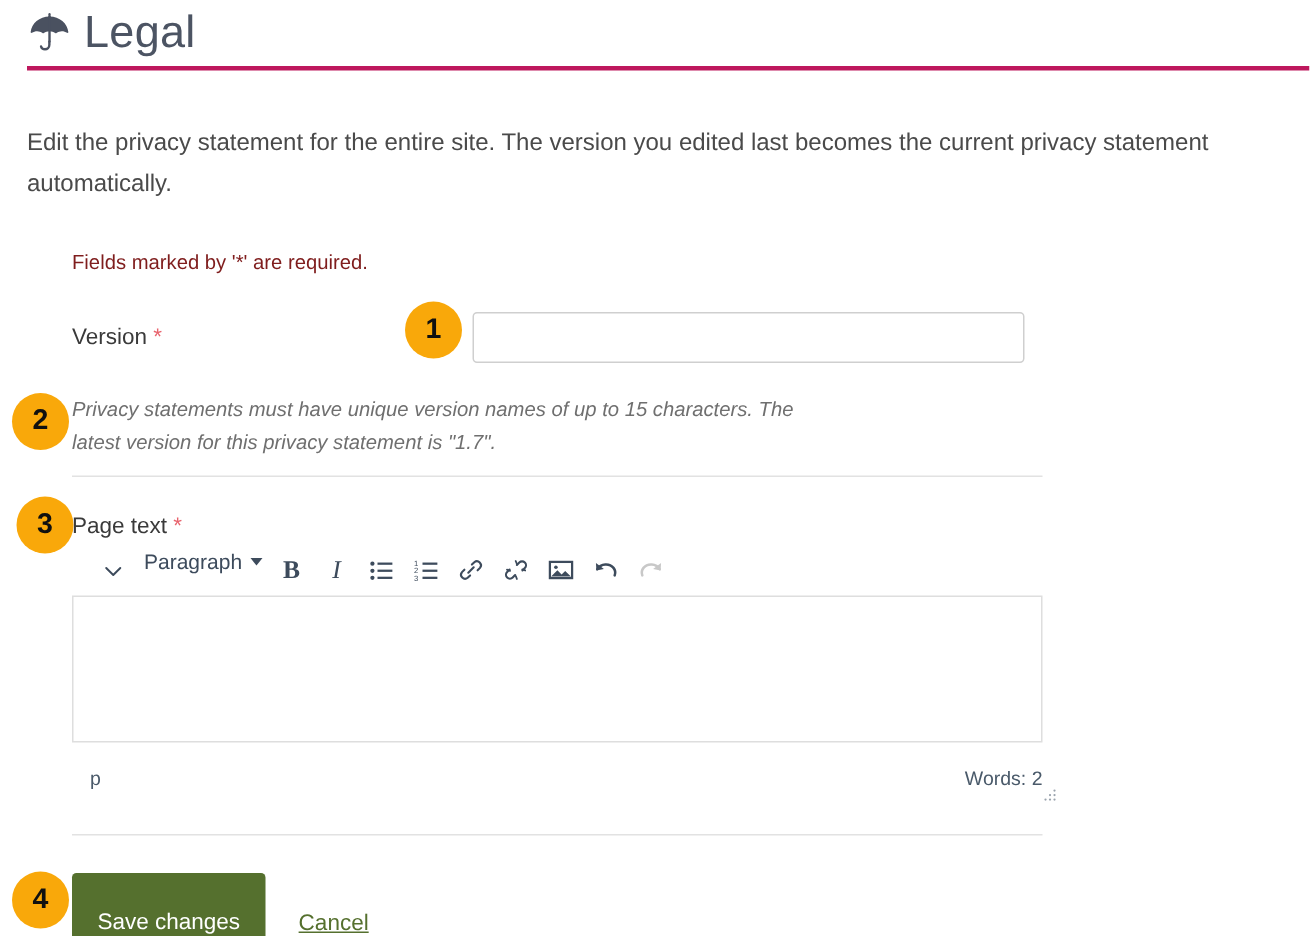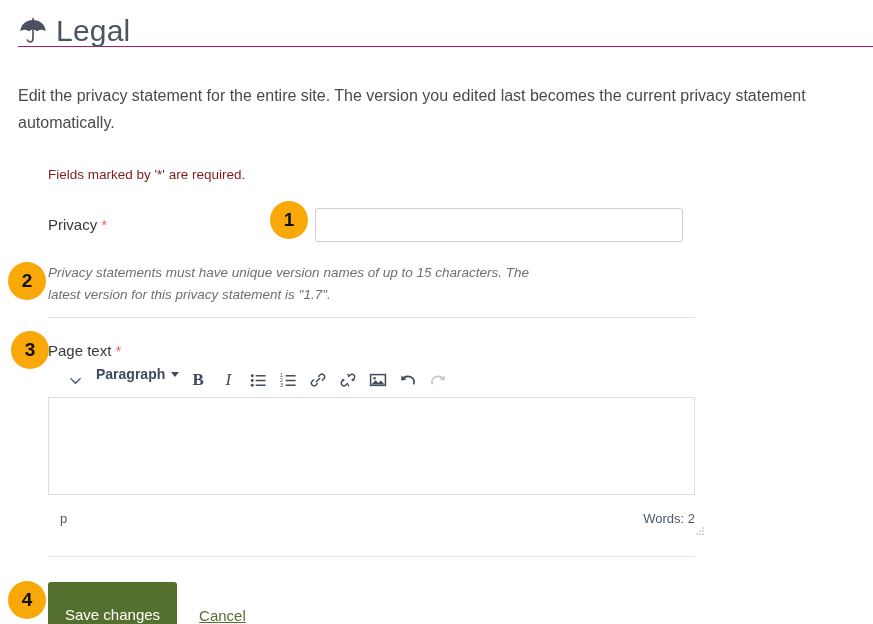--- a/index.html
+++ b/index.html
@@ -17,23 +17,23 @@
   }
 
   
   #page-header {
     position: absolute;
     left: 18px;
     top: 0;
     width: 855px;
     height: 47px;
     box-sizing: border-box;
-    border-bottom: 1px solid #be185d;
-    display: flex;
-    align-items: flex-end;
+    border-bottom: 3px solid #be185d;
+    display: flex;
+    align-items: center;
   }
   #umbrella-icon {
     width: 30px;
     height: 30px;
     margin-right: 8px;
     flex: 0 0 auto;
     display: block;
   }
   #page-title {
     font-size: 30px;
@@ -166,21 +166,20 @@
   .tb-btn svg { display: block; }
   .tb-btn.disabled { color: #c8c8c8; cursor: default; }
 
   #tb-format-select {
     display: flex;
     align-items: center;
     height: 30px;
     margin: 0 4px 12px 6px;
     cursor: pointer;
     flex: 0 0 auto;
-    font-weight: bold;
   }
   #tb-format-label {
     font-size: 14px;
     color: #3d4b5c;
     padding-right: 28px;
     white-space: nowrap;
   }
   #tb-format-caret {
     margin-left: -22px;
     width: 0; height: 0;
@@ -298,21 +297,21 @@
 </div>
 
 <p id="page-intro">Edit the privacy statement for the entire site. The version you edited last becomes the current privacy statement automatically.</p>
 
 <div id="legal-form">
 
   <div class="required-note">Fields marked by '*' are required.</div>
 
   <div id="version-row">
     <label id="version-label">
-      <span>Privacy</span>
+      <span>Version</span>
       <span class="req-star">*</span>
     </label>
     <input id="version-input" type="text" value="" style="">
   </div>
 
   <div id="version-help">Privacy statements must have unique version names of up to 15 characters. The latest version for this privacy statement is "1.7".</div>
 
   <div class="form-divider" id="divider-1"></div>
 
   <label id="pagetext-label">

